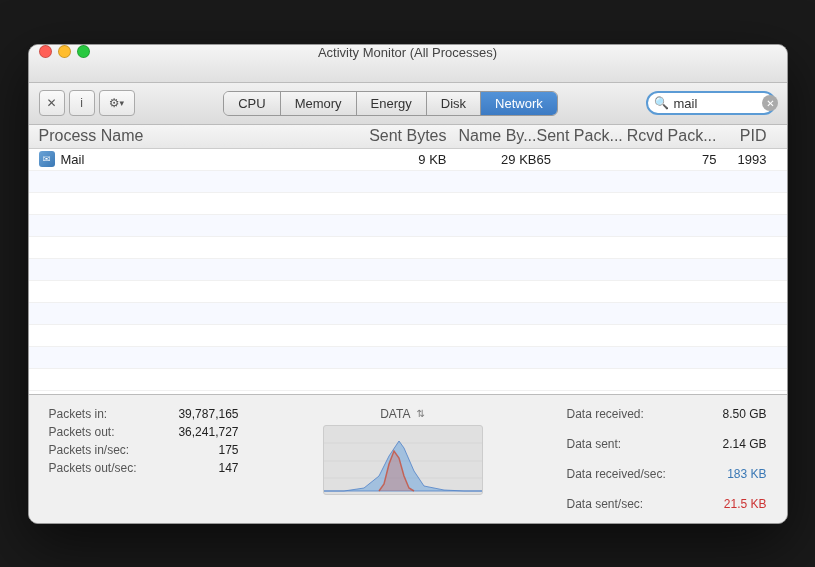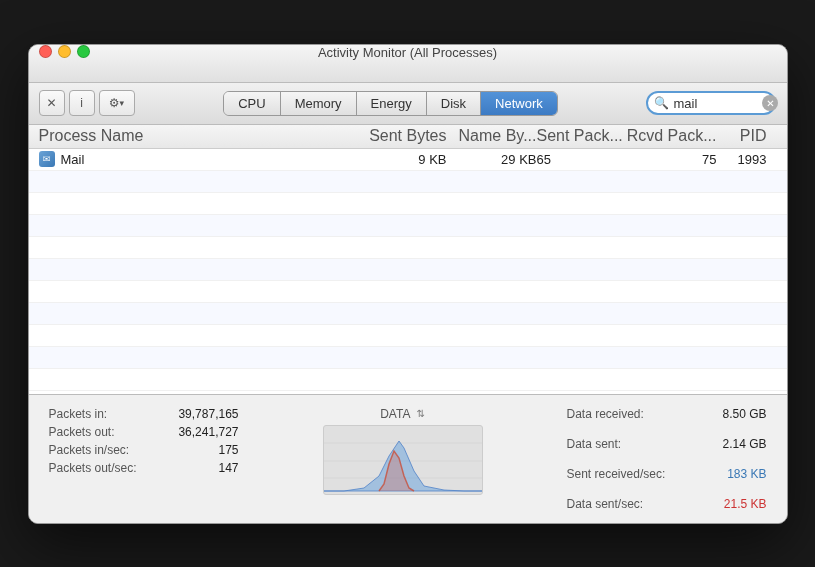--- a/index.html
+++ b/index.html
@@ -363,21 +363,21 @@
     <div class="stats-right">
       <div class="stat-row">
         <span class="stat-label">Data received:</span>
         <span class="stat-value">8.50 GB</span>
       </div>
       <div class="stat-row">
         <span class="stat-label">Data sent:</span>
         <span class="stat-value">2.14 GB</span>
       </div>
       <div class="stat-row">
-        <span class="stat-label">Sent received/sec:</span>
+        <span class="stat-label">Data received/sec:</span>
         <span class="stat-value stat-value-blue">183 KB</span>
       </div>
       <div class="stat-row">
         <span class="stat-label">Data sent/sec:</span>
         <span class="stat-value stat-value-red">21.5 KB</span>
       </div>
     </div>
   </div>
 </div>
 

